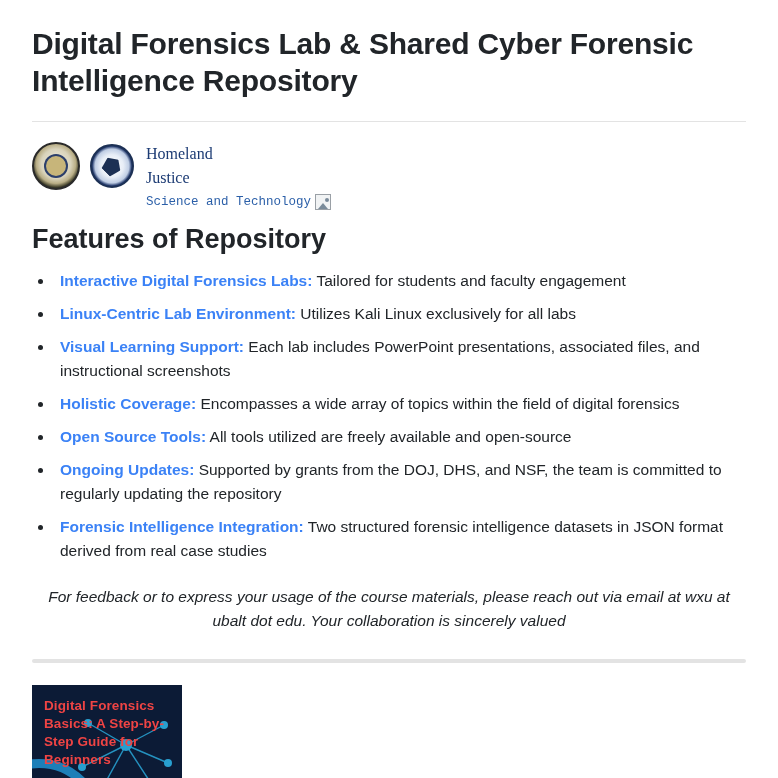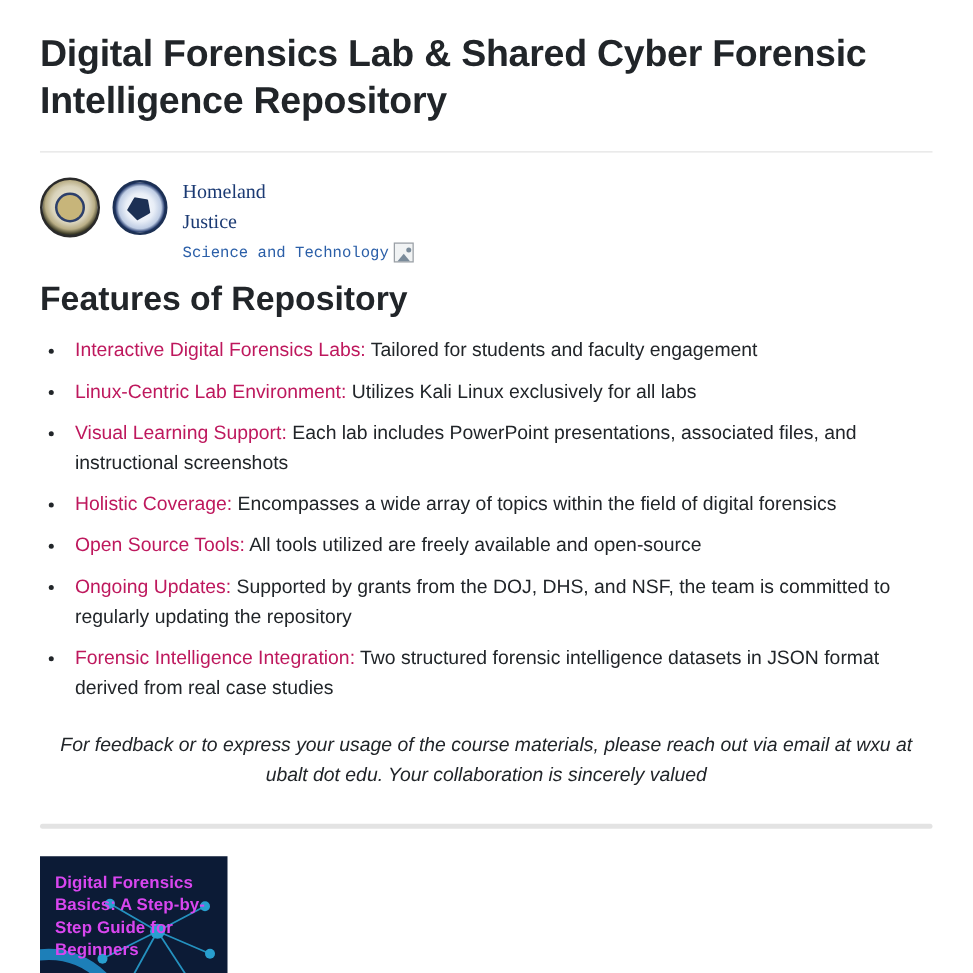--- a/index.html
+++ b/index.html
@@ -159,22 +159,22 @@
     list-style: disc;
   }
   ul.features li {
     font-size: 15.5px;
     line-height: 1.55;
     color: #212529;
     margin-bottom: 9px;
     padding-left: 6px;
   }
   ul.features li b {
-    font-weight: normal;
-    color: #be185d;
+    font-weight: bold;
+    color: #3b82f6;
   }
   .feedback {
     font-style: italic;
     font-size: 15.5px;
     line-height: 1.55;
     color: #212529;
     margin: 22px 0 0 0;
     max-width: 720px;
     text-align: center;
   }
@@ -188,21 +188,21 @@
     width: 150px;
     height: 132px;
     background: #0c1b36;
     position: relative;
     overflow: hidden;
     flex: none;
   }
   .book-title {
     position: relative;
     z-index: 3;
-    color: #d946ef;
+    color: #ef4444;
     font-size: 13.5px;
     font-weight: bold;
     line-height: 1.32;
     padding: 12px 10px 0 12px;
     letter-spacing: 0.1px;
   }
   .arc {
     position: absolute;
     left: -58px;
     bottom: -72px;

